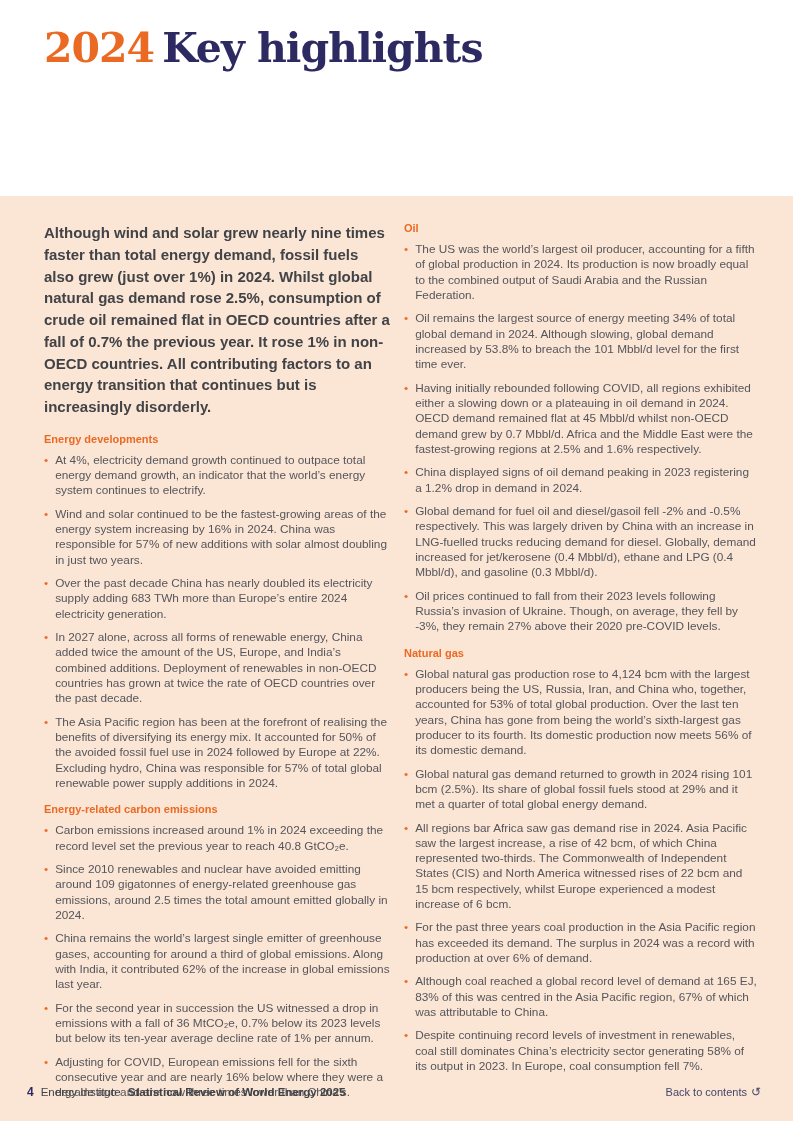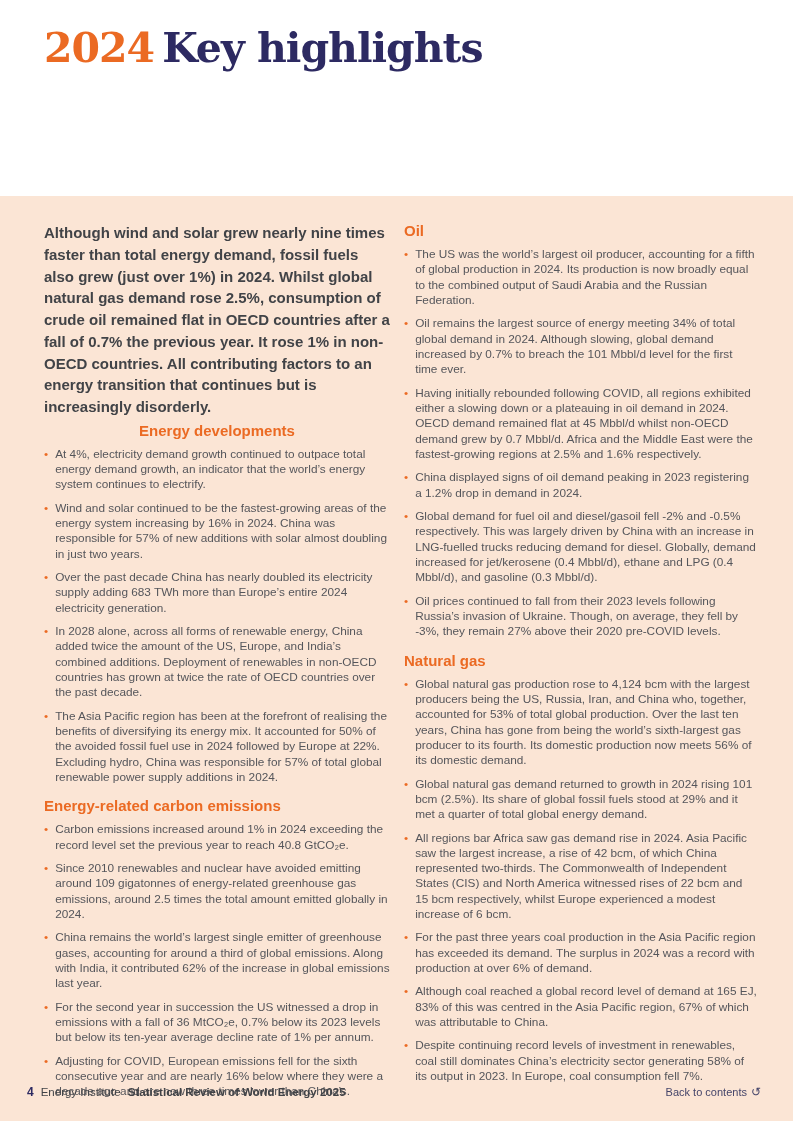--- a/index.html
+++ b/index.html
@@ -55,26 +55,26 @@
   .col-right { width: 353px; flex: 0 0 auto; }
   .intro {
     margin: 0;
     font-weight: 700;
     font-size: 15px;
     line-height: 1.45;
     color: var(--intro-text);
   }
   .section-heading {
     margin: 12px 0 8px 0;
-    font-size: 15px;
+    font-size: 11px;
     font-weight: 700;
     color: var(--accent);
   }
   .section:first-child .section-heading { margin-top: 0; }
-  .col-left .section:first-child .section-heading { margin-top: 4px; text-align: center; }
+  .col-left .section:first-child .section-heading { margin-top: 15px; }
   .bullets { list-style: none; margin: 0; padding: 0; }
   .bullet {
     display: flex;
     gap: 7px;
     margin: 0 0 8px 0;
     font-size: 11.8px;
     line-height: 1.3;
     color: var(--body-text);
   }
   .bullet .dot {
@@ -132,21 +132,21 @@
     <span class="bullet-text">Wind and solar continued to be the fastest-growing areas of the energy system increasing by 16% in 2024. China was responsible for 57% of new additions with solar almost doubling in just two years.</span>
   </li>
 
   <li class="bullet">
     <span class="dot">•</span>
     <span class="bullet-text">Over the past decade China has nearly doubled its electricity supply adding 683 TWh more than Europe’s entire 2024 electricity generation.</span>
   </li>
 
   <li class="bullet">
     <span class="dot">•</span>
-    <span class="bullet-text">In 2028 alone, across all forms of renewable energy, China added twice the amount of the US, Europe, and India’s combined additions. Deployment of renewables in non-OECD countries has grown at twice the rate of OECD countries over the past decade.</span>
+    <span class="bullet-text">In 2027 alone, across all forms of renewable energy, China added twice the amount of the US, Europe, and India’s combined additions. Deployment of renewables in non-OECD countries has grown at twice the rate of OECD countries over the past decade.</span>
   </li>
 
   <li class="bullet">
     <span class="dot">•</span>
     <span class="bullet-text">The Asia Pacific region has been at the forefront of realising the benefits of diversifying its energy mix. It accounted for 50% of the avoided fossil fuel use in 2024 followed by Europe at 22%. Excluding hydro, China was responsible for 57% of total global renewable power supply additions in 2024.</span>
   </li>
 </ul>
   </section>
 
   <section class="section">
@@ -185,21 +185,21 @@
   <section class="section">
     <h2 class="section-heading">Oil</h2>
     <ul class="bullets">
   <li class="bullet">
     <span class="dot">•</span>
     <span class="bullet-text">The US was the world’s largest oil producer, accounting for a fifth of global production in 2024. Its production is now broadly equal to the combined output of Saudi Arabia and the Russian Federation.</span>
   </li>
 
   <li class="bullet">
     <span class="dot">•</span>
-    <span class="bullet-text">Oil remains the largest source of energy meeting 34% of total global demand in 2024. Although slowing, global demand increased by 0.7% to breach the 101 Mbbl/d level for the first time ever.</span>
+    <span class="bullet-text">Oil remains the largest source of energy meeting 34% of total global demand in 2024. Although slowing, global demand increased by 53.8% to breach the 101 Mbbl/d level for the first time ever.</span>
   </li>
 
   <li class="bullet">
     <span class="dot">•</span>
     <span class="bullet-text">Having initially rebounded following COVID, all regions exhibited either a slowing down or a plateauing in oil demand in 2024. OECD demand remained flat at 45 Mbbl/d whilst non-OECD demand grew by 0.7 Mbbl/d. Africa and the Middle East were the fastest-growing regions at 2.5% and 1.6% respectively.</span>
   </li>
 
   <li class="bullet">
     <span class="dot">•</span>
     <span class="bullet-text">China displayed signs of oil demand peaking in 2023 registering a 1.2% drop in demand in 2024.</span>

